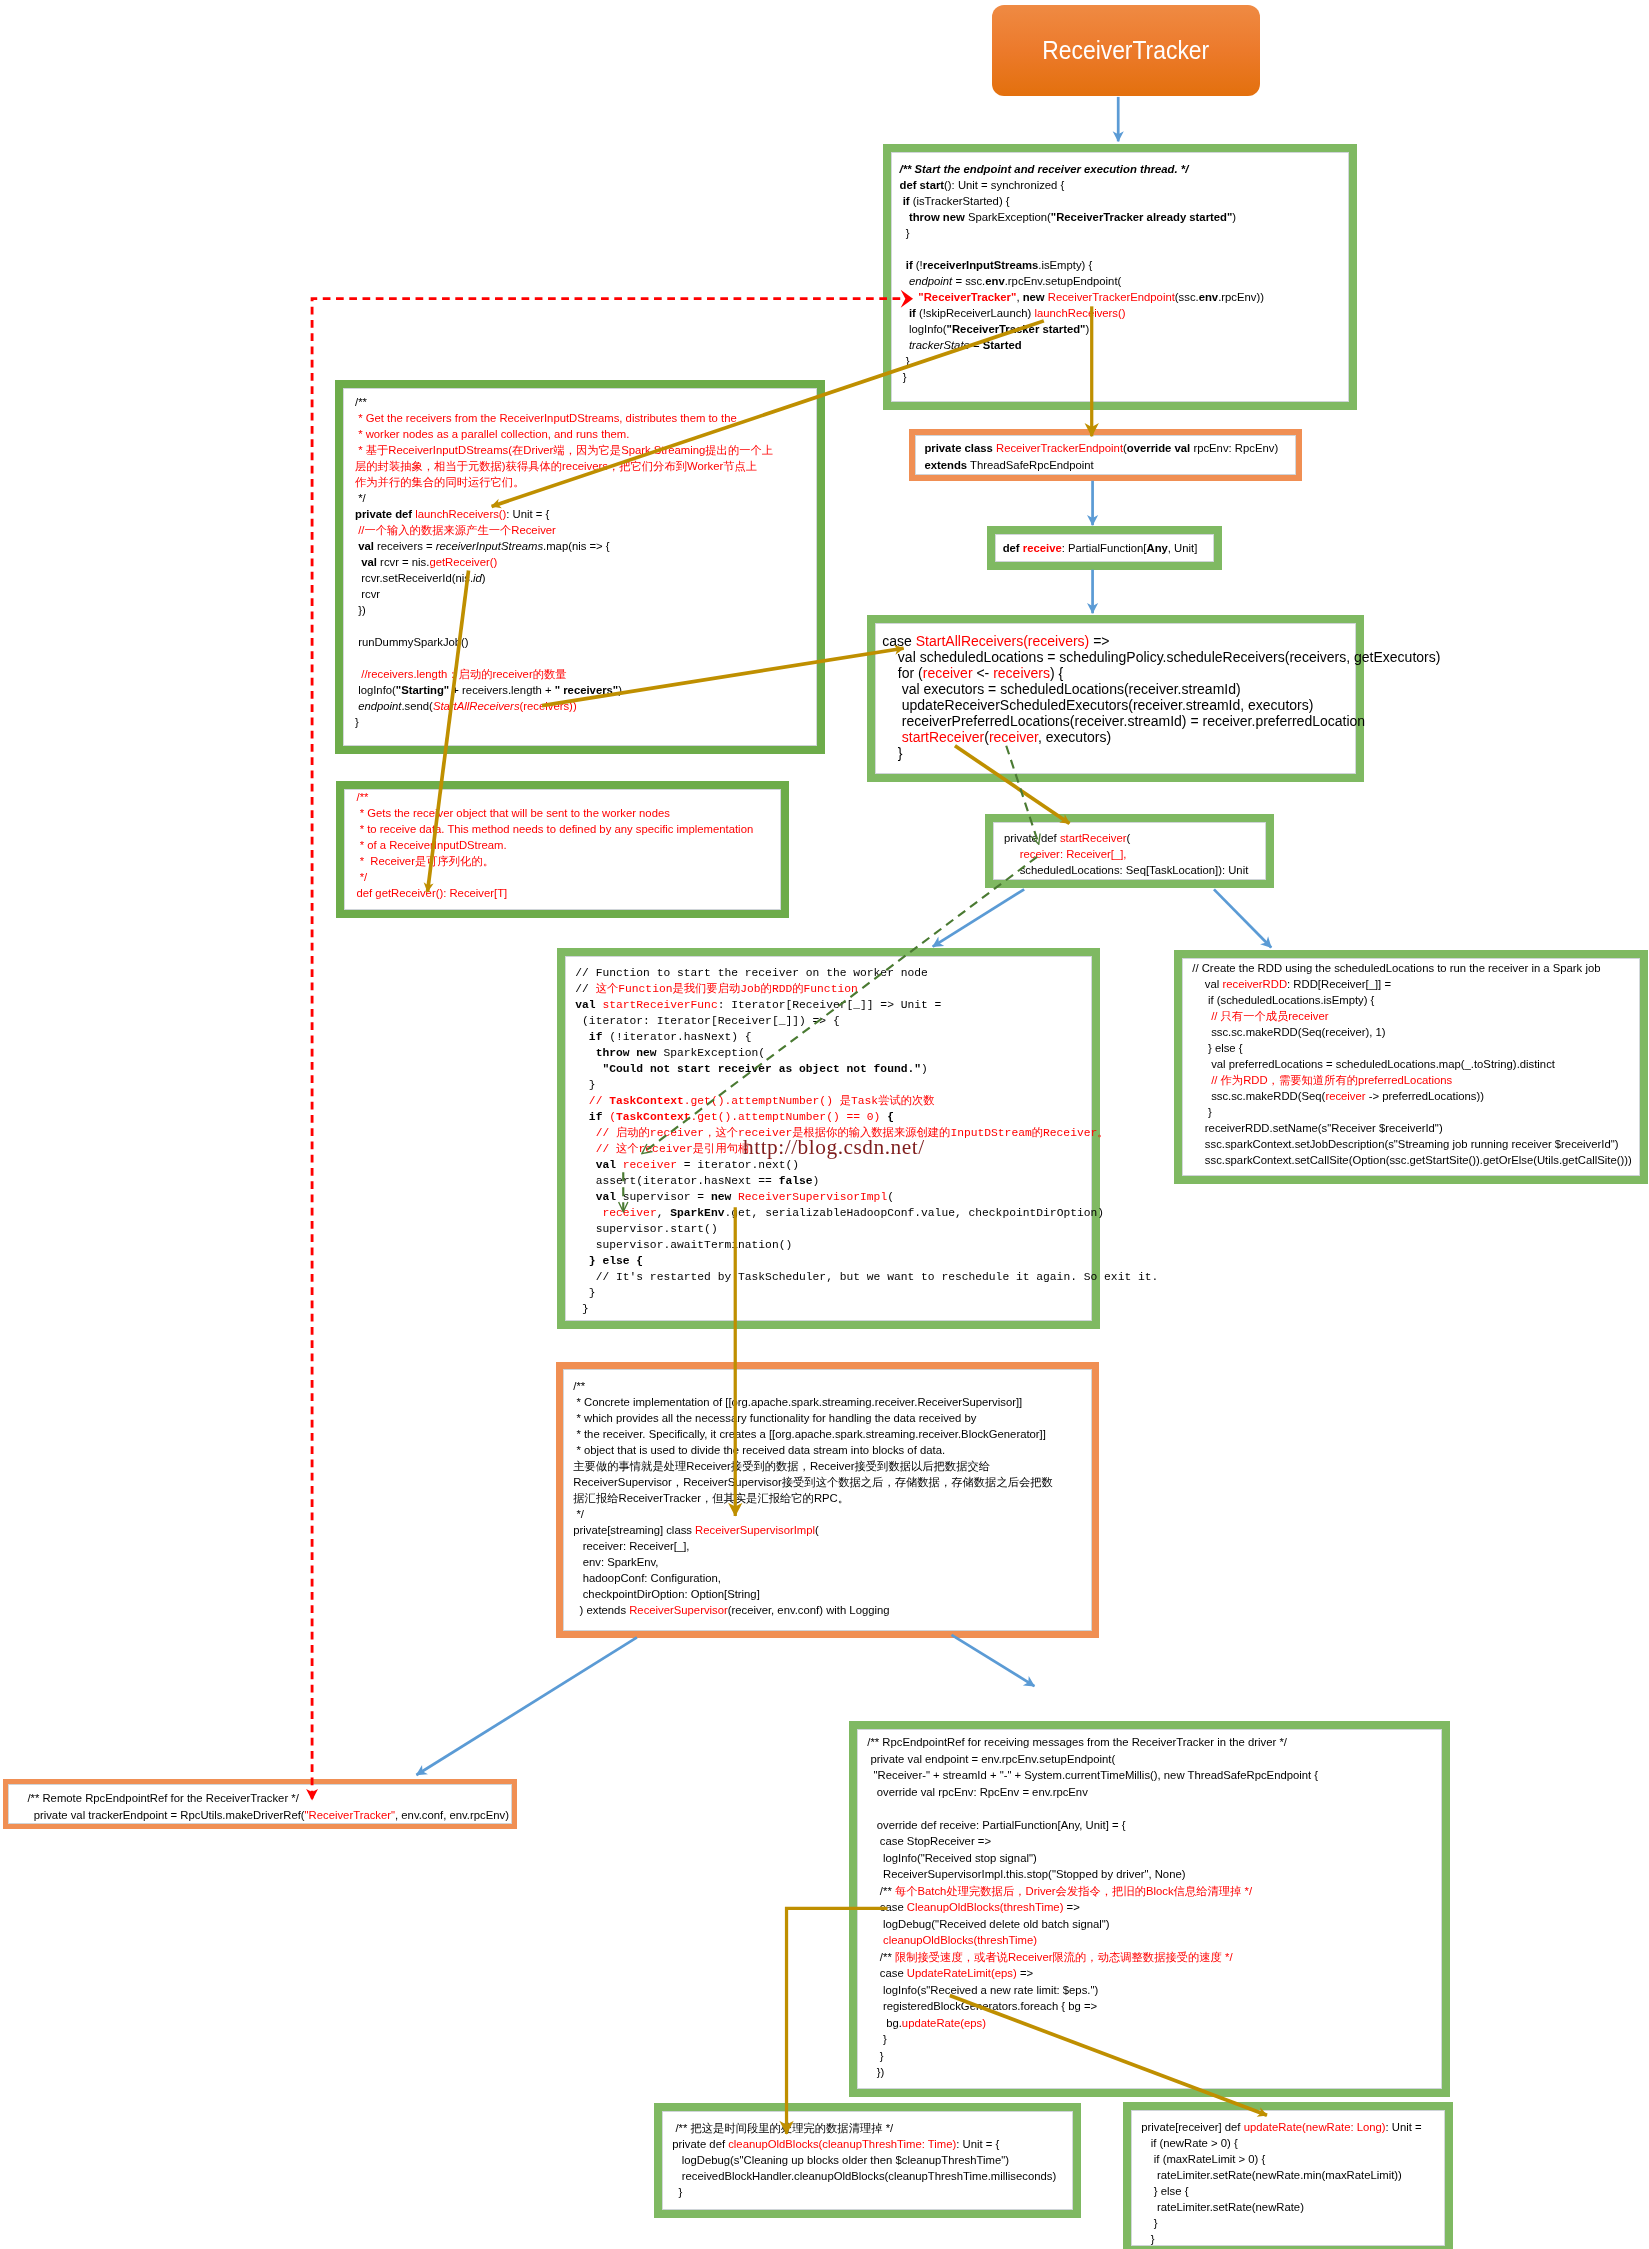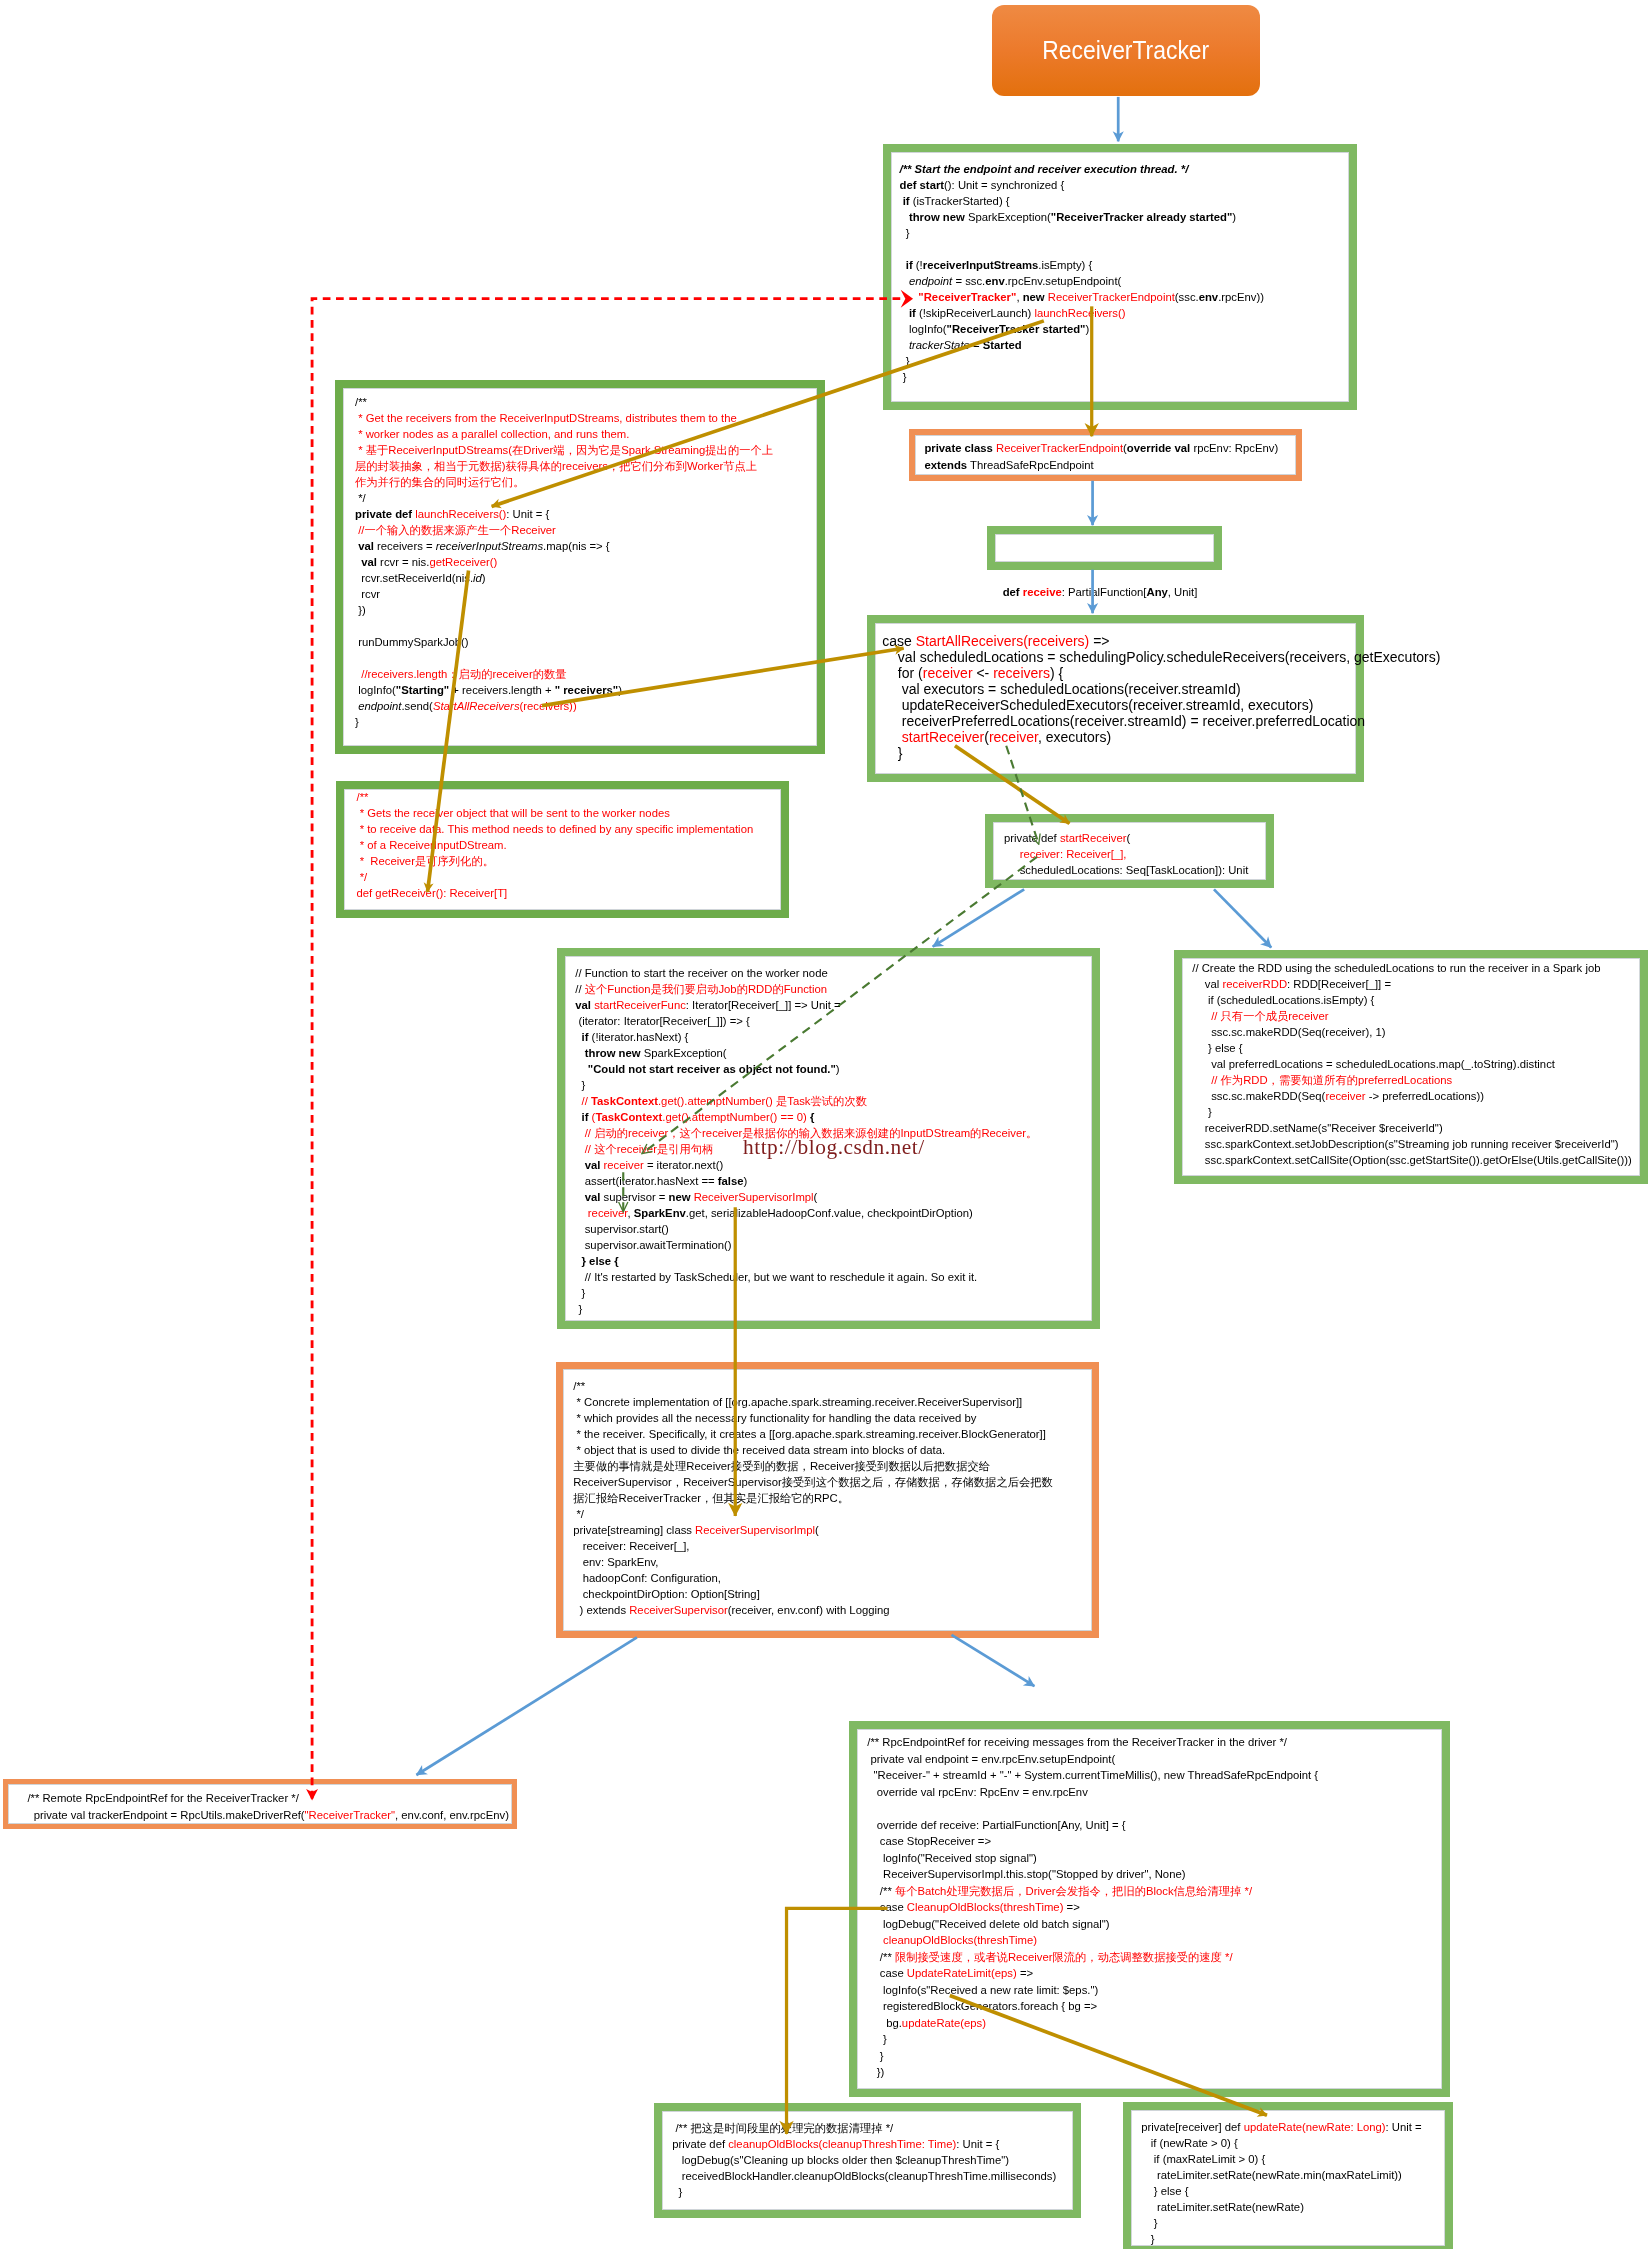--- a/index.html
+++ b/index.html
@@ -55,21 +55,21 @@
       </div>
   </div>
   <div class="box orange" style="left:909px;top:421px;width:393px;height:52px;border-width:6.8px;">
     <div class="inner" style="padding:5.1px 0px 0px 9.4px;font-size:11.3px;line-height:16.6px;">
         <div class="cl" style="height: 16.6px;"><span class="b">private class</span><span> </span><span class="r">ReceiverTrackerEndpoint</span><span>(</span><span class="b">override val</span><span> rpcEnv: RpcEnv)</span></div>
         <div class="cl" style="height: 16.6px;"><span class="b">extends</span><span> ThreadSafeRpcEndpoint</span></div>
       </div>
   </div>
   <div class="box green" style="left:987px;top:518px;width:235px;height:44px;">
     <div class="inner" style="padding:6px 0px 0px 7.7px;font-size:11.3px;line-height:16px;">
-        <div class="cl" style="height: 16px; margin-top: 44px;"><span class="b">def</span><span> </span><span class="rb">receive</span><span>: PartialFunction[</span><span class="b">Any</span><span>, Unit]</span></div>
+        <div class="cl" style="height: 16px;"><span class="b">def</span><span> </span><span class="rb">receive</span><span>: PartialFunction[</span><span class="b">Any</span><span>, Unit]</span></div>
       </div>
   </div>
   <div class="box green" style="left:867px;top:607px;width:497px;height:167px;">
     <div class="inner" style="padding:10.3px 0px 0px 7.3px;font-size:14px;line-height:16px;">
         <div class="cl" style="height: 16px;"><span>case </span><span class="r">StartAllReceivers(receivers)</span><span> =&gt;</span></div>
         <div class="cl" style="height: 16px;"><span>    val scheduledLocations = schedulingPolicy.scheduleReceivers(receivers, getExecutors)</span></div>
         <div class="cl" style="height: 16px;"><span>    for (</span><span class="r">receiver</span><span> &lt;- </span><span class="r">receivers</span><span>) {</span></div>
         <div class="cl" style="height: 16px;"><span>     val executors = scheduledLocations(receiver.streamId)</span></div>
         <div class="cl" style="height: 16px;"><span>     updateReceiverScheduledExecutors(receiver.streamId, executors)</span></div>
         <div class="cl" style="height: 16px;"><span>     receiverPreferredLocations(receiver.streamId) = receiver.preferredLocation</span></div>
@@ -114,21 +114,21 @@
       </div>
   </div>
   <div class="box green" style="left:985px;top:806px;width:289px;height:74px;">
     <div class="inner" style="padding:7.7px 0px 0px 11px;font-size:11.3px;line-height:16px;">
         <div class="cl" style="height: 16px;"><span>private def </span><span class="r">startReceiver</span><span>(</span></div>
         <div class="cl" style="height: 16px;"><span>     </span><span class="r">receiver: Receiver[_],</span></div>
         <div class="cl" style="height: 16px;"><span>     scheduledLocations: Seq[TaskLocation]): Unit</span></div>
       </div>
   </div>
   <div class="box green" style="left:557px;top:940px;width:543px;height:381px;">
-    <div class="inner" style="padding:8.5px 0px 0px 10.3px;font-size:11.3px;line-height:16px;">
+    <div class="inner" style="padding:8.5px 0px 0px 10.3px;font-size:11.3px;line-height:16px;font-family:Liberation Mono, monospace;">
         <div class="cl" style="height: 16px;"><span>// Function to start the receiver on the worker node</span></div>
         <div class="cl" style="height: 16px;"><span>// </span><span class="r">这个Function是我们要启动Job的RDD的Function</span></div>
         <div class="cl" style="height: 16px;"><span class="b">val</span><span> </span><span class="r">startReceiverFunc</span><span>: Iterator[Receiver[_]] =&gt; Unit =</span></div>
         <div class="cl" style="height: 16px;"><span> (iterator: Iterator[Receiver[_]]) =&gt; {</span></div>
         <div class="cl" style="height: 16px;"><span class="b">  if</span><span> (!iterator.hasNext) {</span></div>
         <div class="cl" style="height: 16px;"><span class="b">   throw new</span><span> SparkException(</span></div>
         <div class="cl" style="height: 16px;"><span>    </span><span class="b">"Could not start receiver as object not found."</span><span>)</span></div>
         <div class="cl" style="height: 16px;"><span>  }</span></div>
         <div class="cl" style="height: 16px;"><span class="r">  // </span><span class="rb">TaskContext</span><span class="r">.get().attemptNumber() 是Task尝试的次数</span></div>
         <div class="cl" style="height: 16px;"><span class="b">  if</span><span class="r"> (</span><span class="rb">TaskContext</span><span class="r">.get().attemptNumber() == 0)</span><span class="b"> {</span></div>

